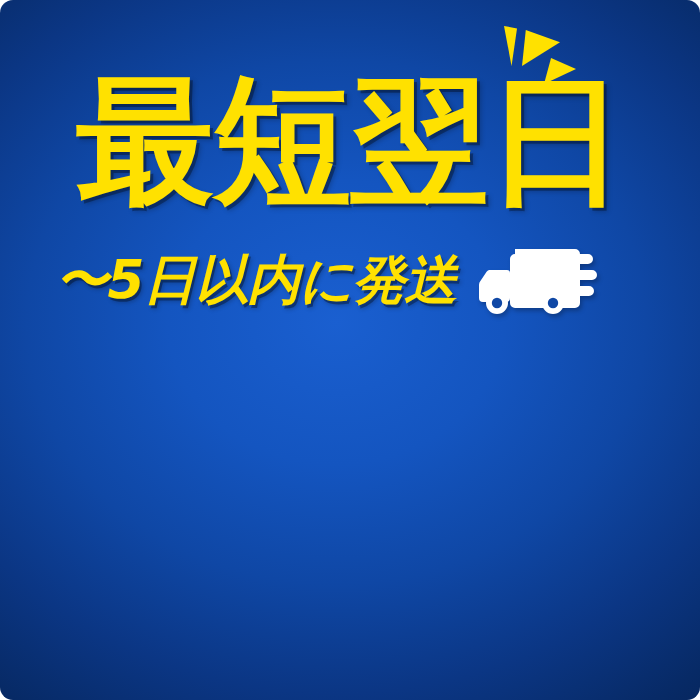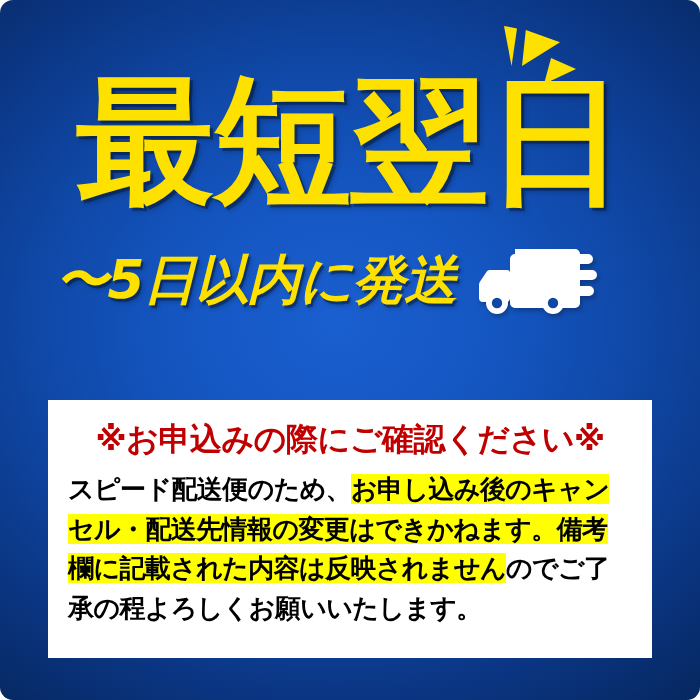--- a/index.html
+++ b/index.html
@@ -189,21 +189,14 @@
       <path fill="#ffffff" d="M14 24 h18 a3 3 0 0 1 3 3 v25 a4 4 0 0 1 -4 4 h-23 a4 4 0 0 1 -4 -4 v-13 a6 6 0 0 1 1.4 -3.9 l6.2 -9.3 a4 4 0 0 1 2.4 -1.8 z"></path>
 
       <circle cx="22" cy="57" r="11" fill="#ffffff"></circle>
       <circle cx="22" cy="57" r="5.2" fill="#0f47a5"></circle>
       <circle cx="78" cy="57" r="11" fill="#ffffff"></circle>
       <circle cx="78" cy="57" r="5.2" fill="#0f47a5"></circle>
     </svg>
   </div>
 
 
-  <div id="card">
-    <div id="card-title">※お申込みの際にご確認ください※</div>
-
-    <div id="card-body">
-      <span>スピード配送便のため、</span><span class="hl">お申し込み後のキャンセル・配送先情報の変更はできかねます。備考欄に記載された内容は反映されません</span><span>のでご了承の程よろしくお願いいたします。</span>
-    </div>
-  </div>
 
 </div>
 
 </body></html>

